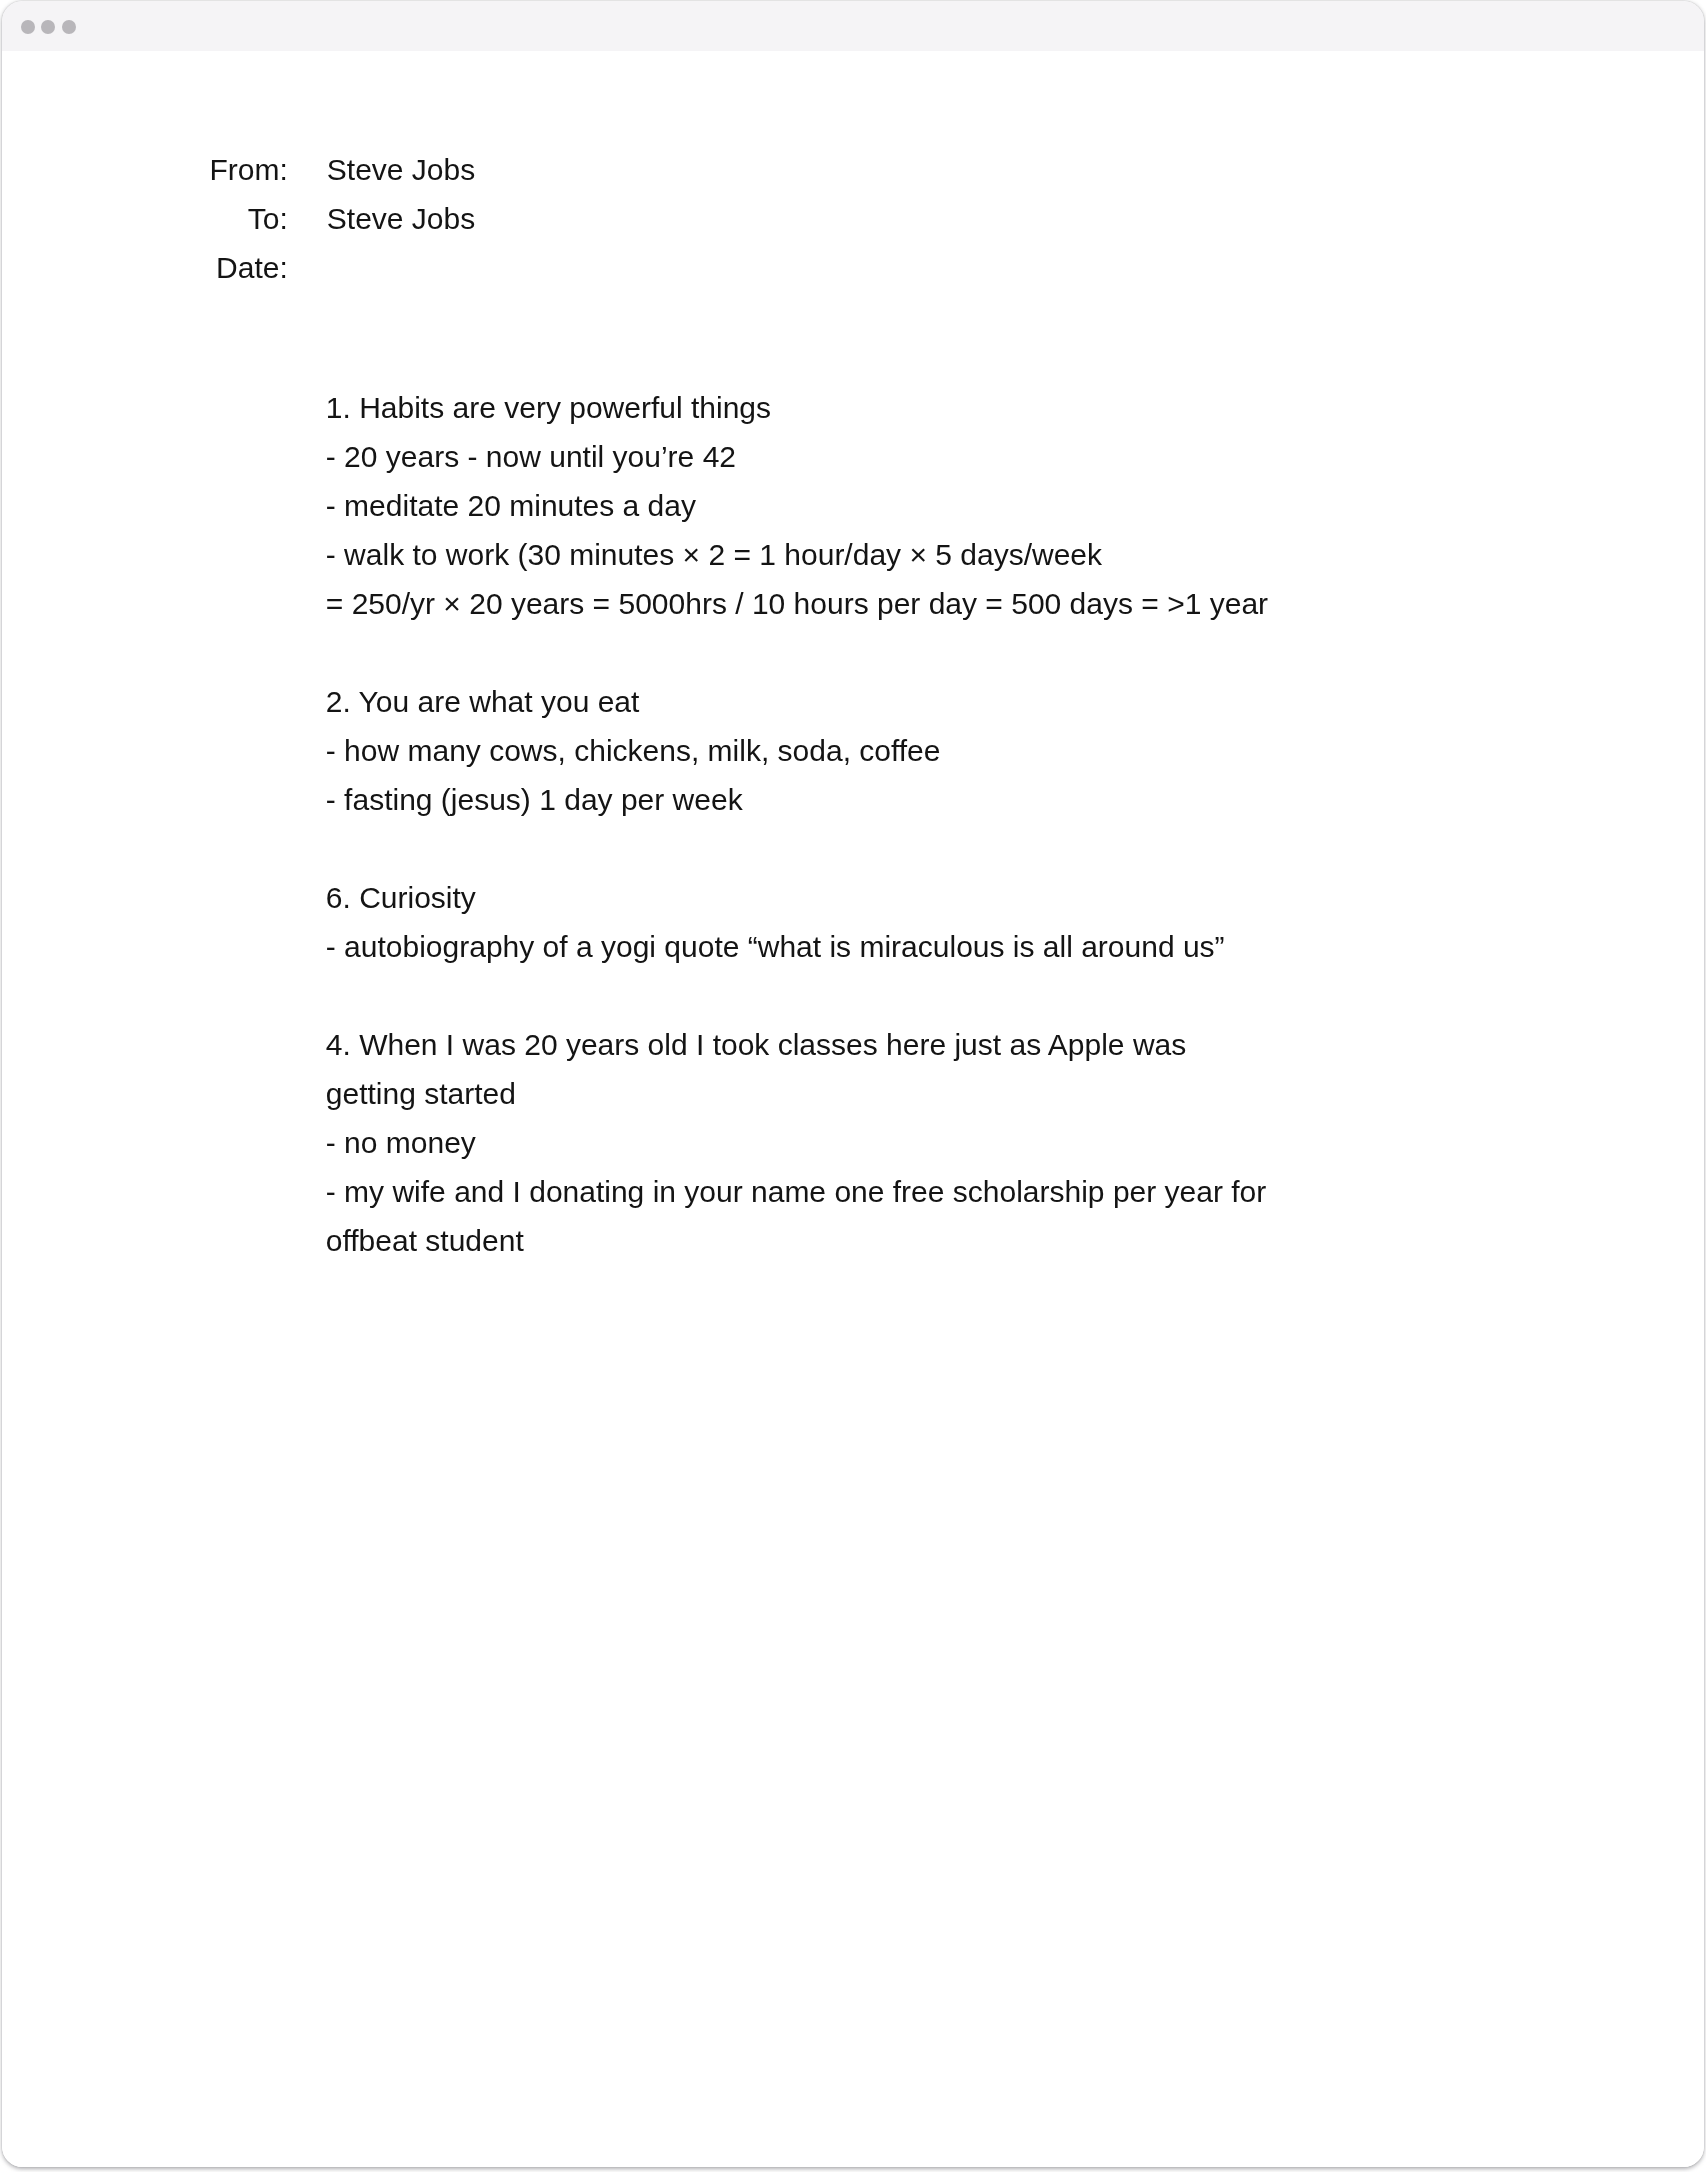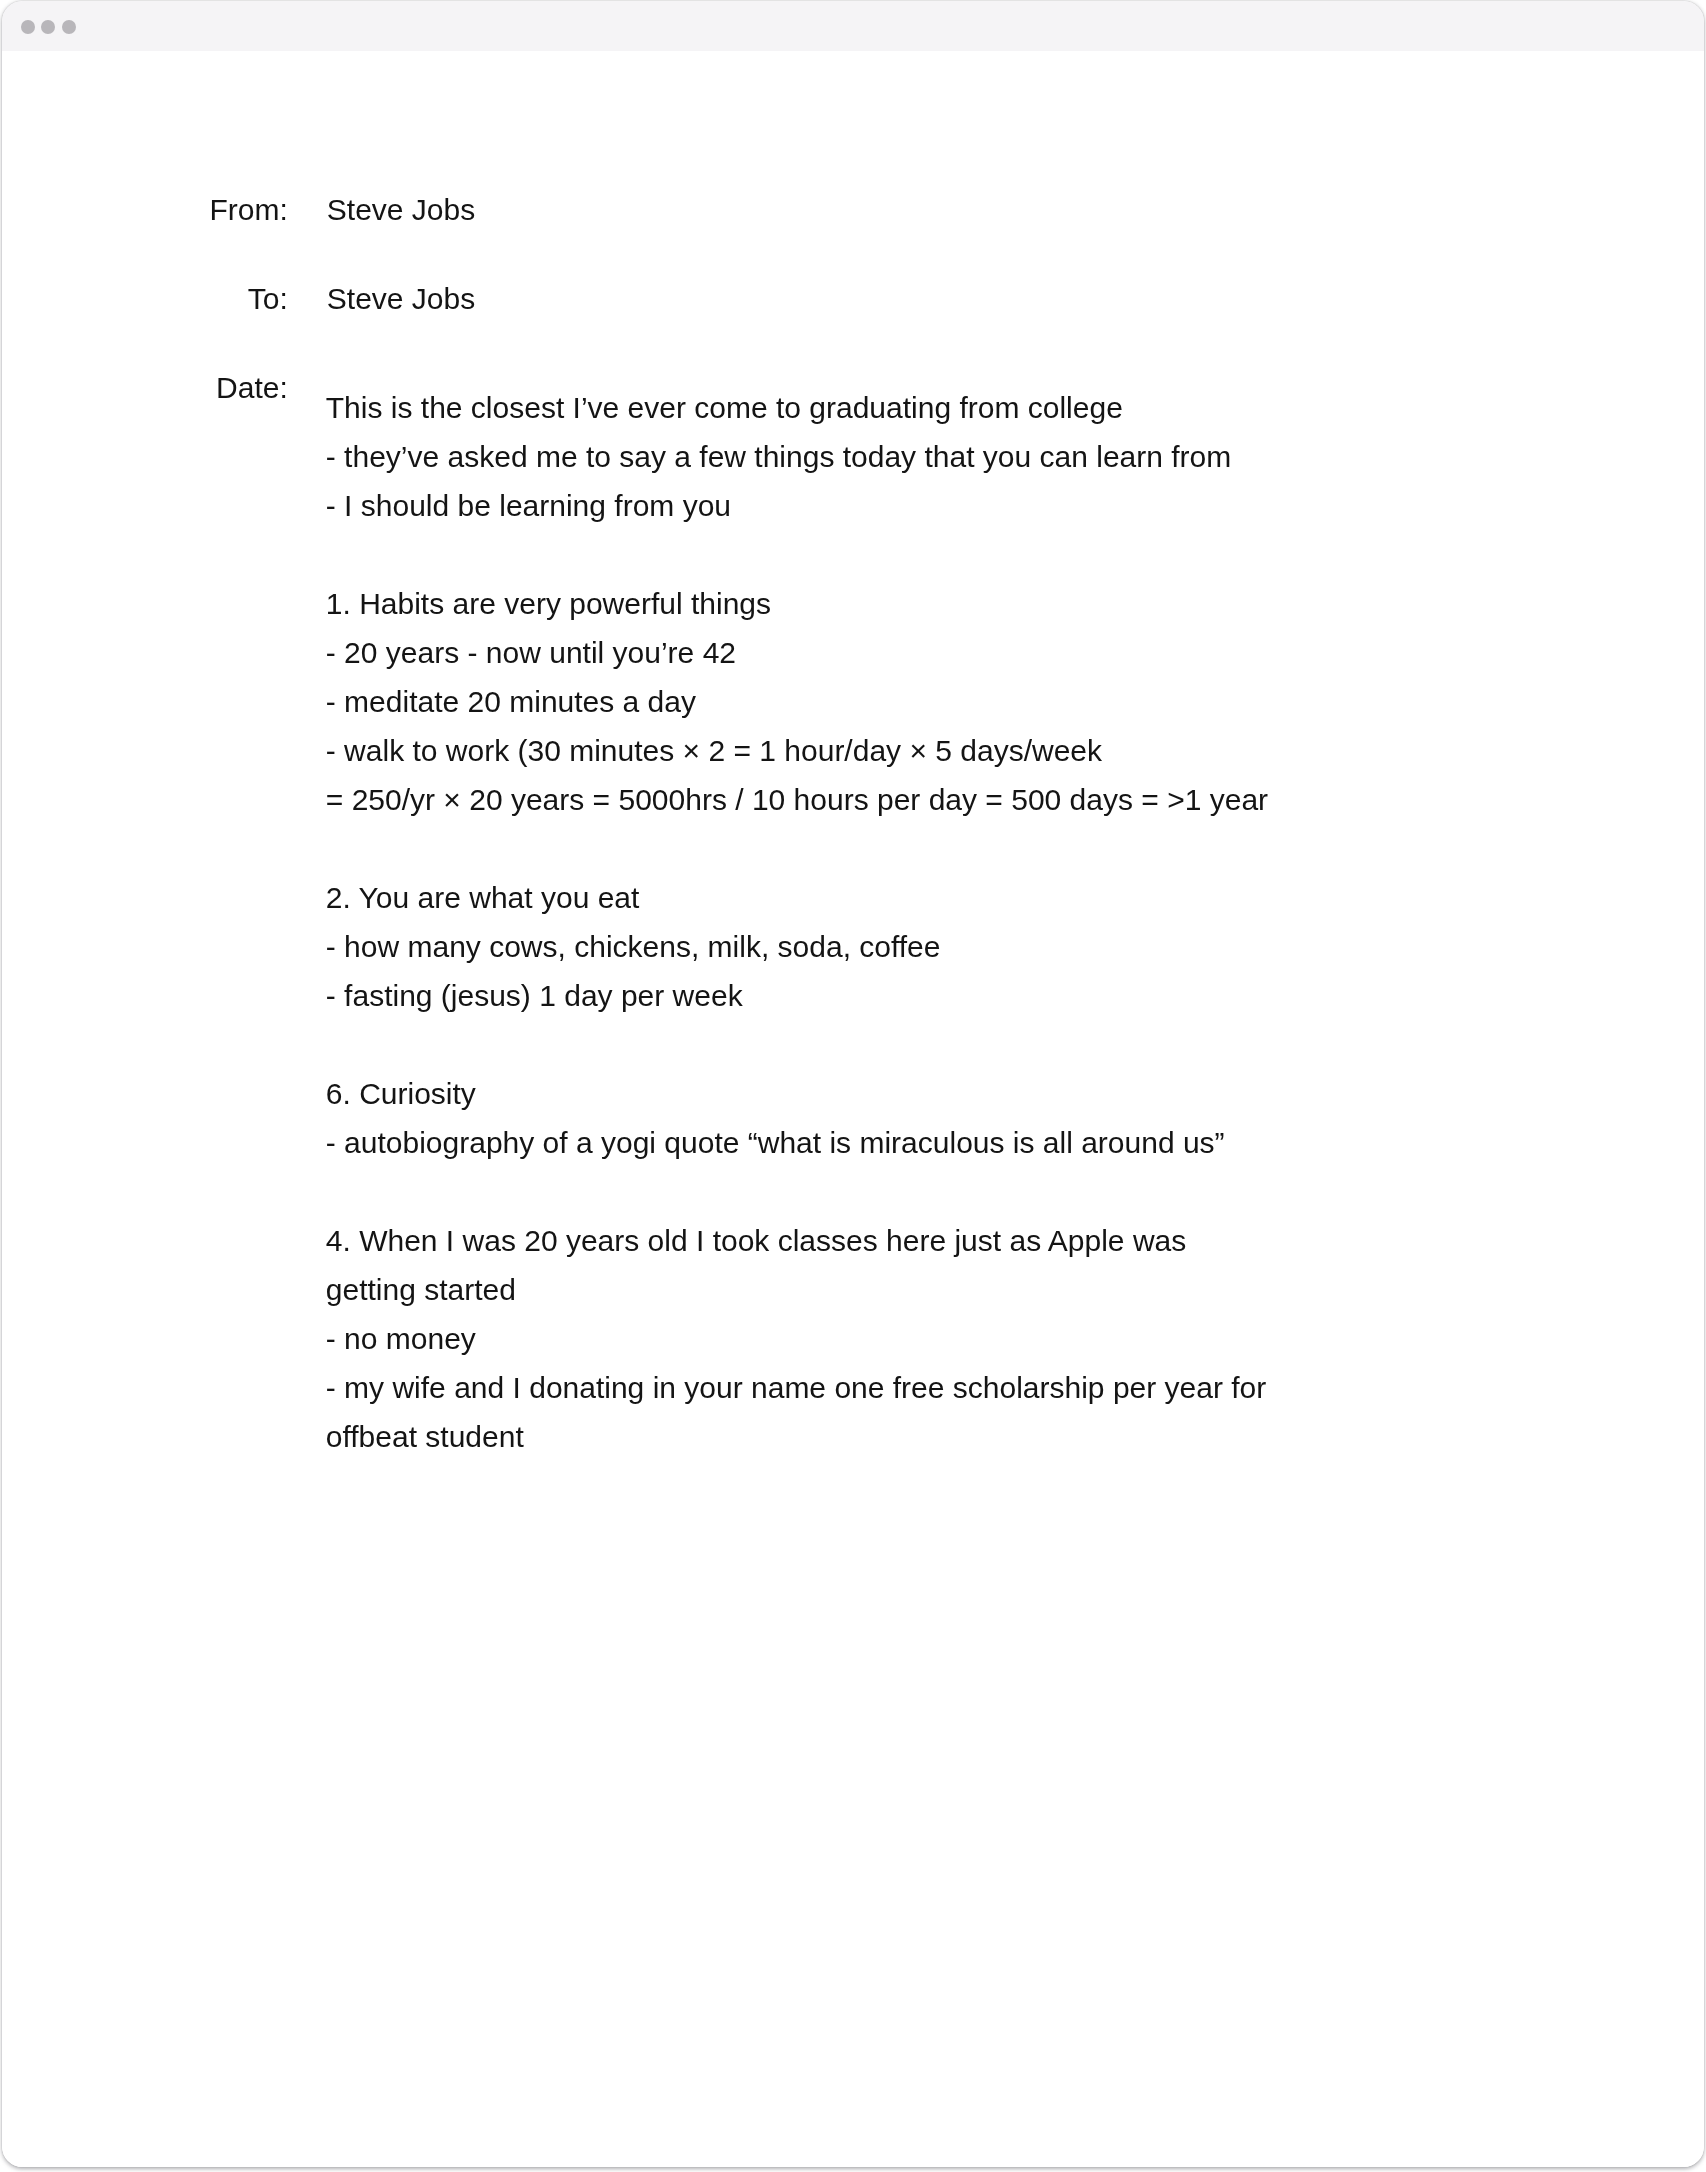--- a/index.html
+++ b/index.html
@@ -45,21 +45,21 @@
     background: #ffffff;
     color: #141414;
   }
   .headers {
     position: absolute;
     top: 94px; 
     left: 0;
     font-size: 30px;
     line-height: 49px;
   }
-  .hrow { display: flex; margin-top: 40px; }
+  .hrow { display: flex; }
   .hlabel {
     display: inline-block;
     width: 286px;
     text-align: right;
     white-space: pre;
   }
   .hvalue {
     margin-left: 39px;
     white-space: pre;
   }
@@ -97,23 +97,20 @@
       <div class="hrow">
         <span class="hlabel">To:</span>
         <span class="hvalue">Steve Jobs</span>
       </div>
       <div class="hrow">
         <span class="hlabel">Date:</span>
       </div>
     </div>
 
     <div class="bodytext">
-      <p>This is the closest I’ve ever come to graduating from college
-- they’ve asked me to say a few things today that you can learn from
-- I should be learning from you</p>
       <p>1. Habits are very powerful things
 - 20 years - now until you’re 42
 - meditate 20 minutes a day
 - walk to work (30 minutes × 2 = 1 hour/day × 5 days/week
 = 250/yr × 20 years = 5000hrs / 10 hours per day = 500 days = &gt;1 year</p>
       <p>2. You are what you eat
 - how many cows, chickens, milk, soda, coffee
 - fasting (jesus) 1 day per week</p>
       <p>6. Curiosity
 - autobiography of a yogi quote “what is miraculous is all around us”</p>

